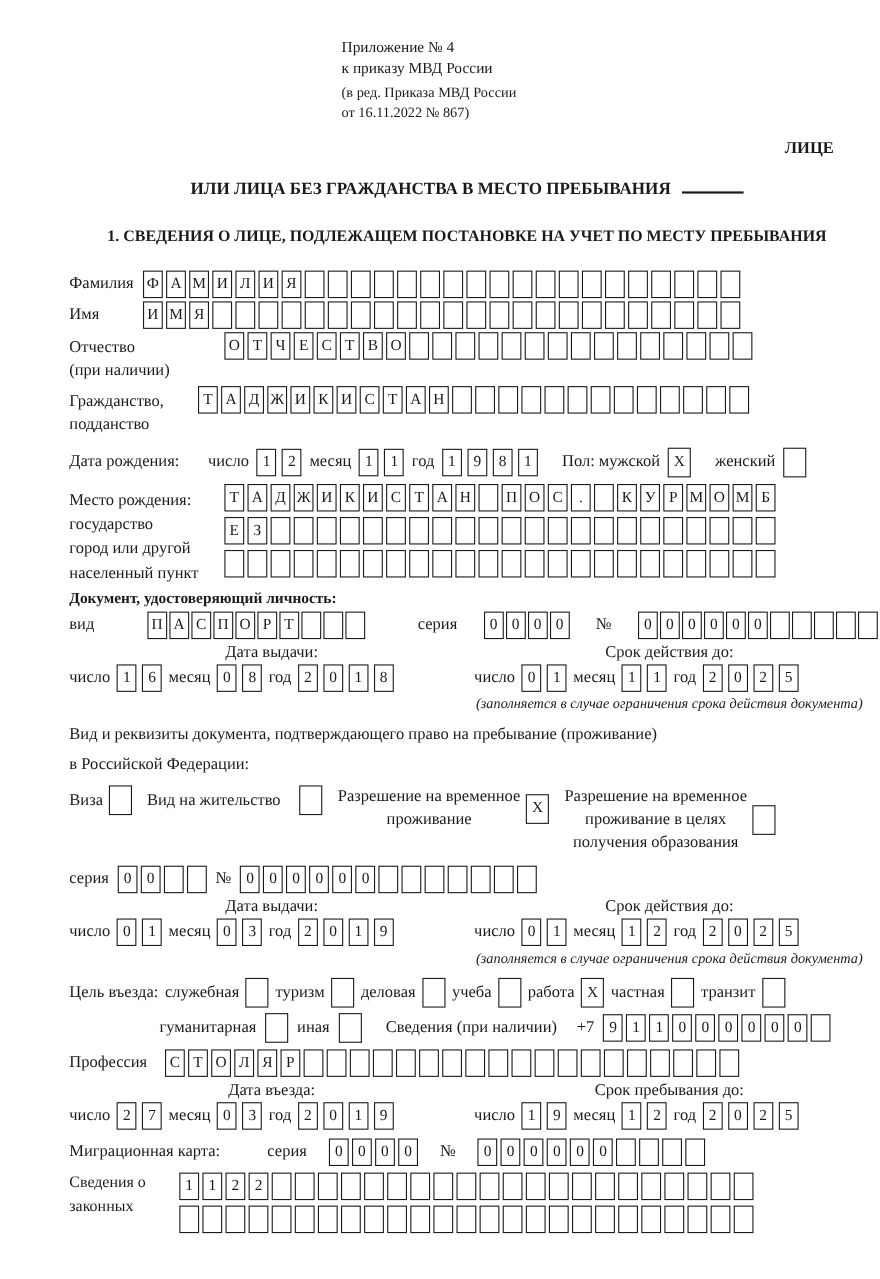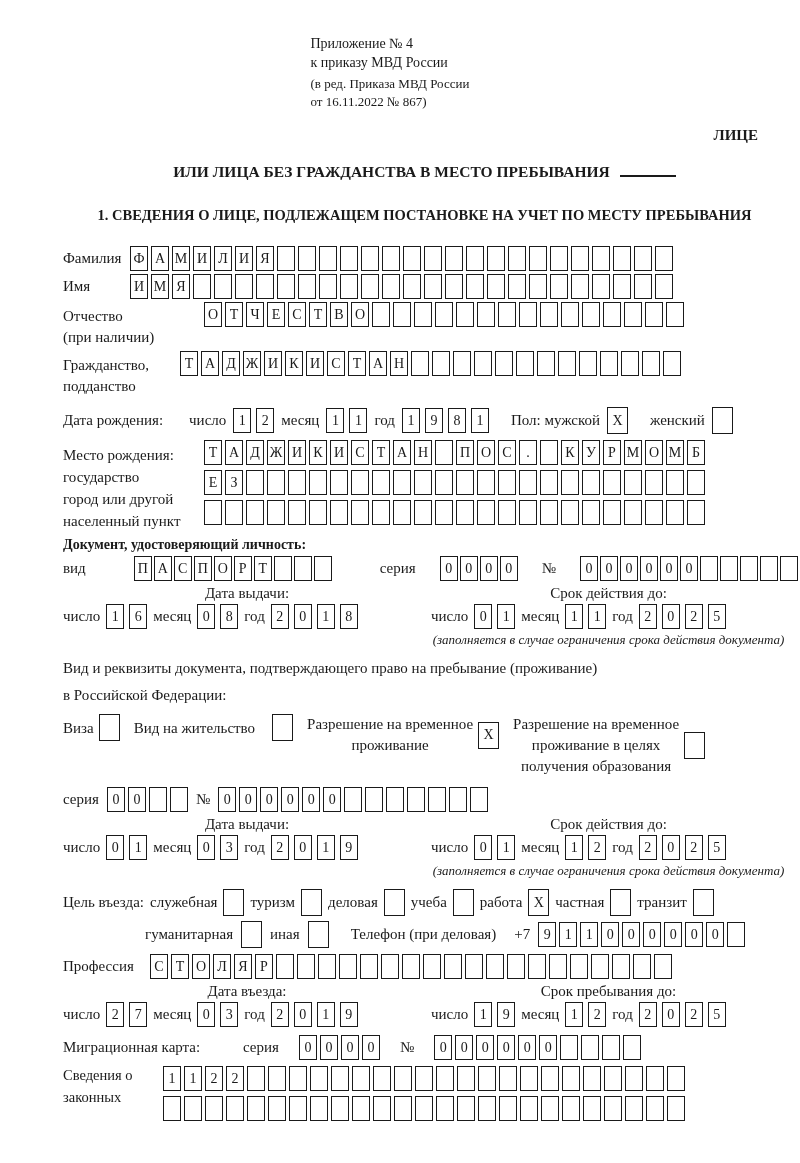--- a/index.html
+++ b/index.html
@@ -561,21 +561,21 @@
 
   <div class="row" style="margin-top:5px; align-items:center; gap:8px">
     <span style="margin-left:82px">гуманитарная</span>
     <span class="cells checkbox">
         <span class="cell big"></span>
       </span>
     <span>иная</span>
     <span class="cells checkbox">
         <span class="cell big"></span>
       </span>
-    <span style="margin-left:14px">Телефон (при деловая)</span>
+    <span style="margin-left:14px">Сведения (при наличии)</span>
     <span style="margin-left:10px">+7</span>
     <span class="cells">
         <span class="cell">9</span>
         <span class="cell">1</span>
         <span class="cell">1</span>
         <span class="cell">0</span>
         <span class="cell">0</span>
         <span class="cell">0</span>
         <span class="cell">0</span>
         <span class="cell">0</span>

